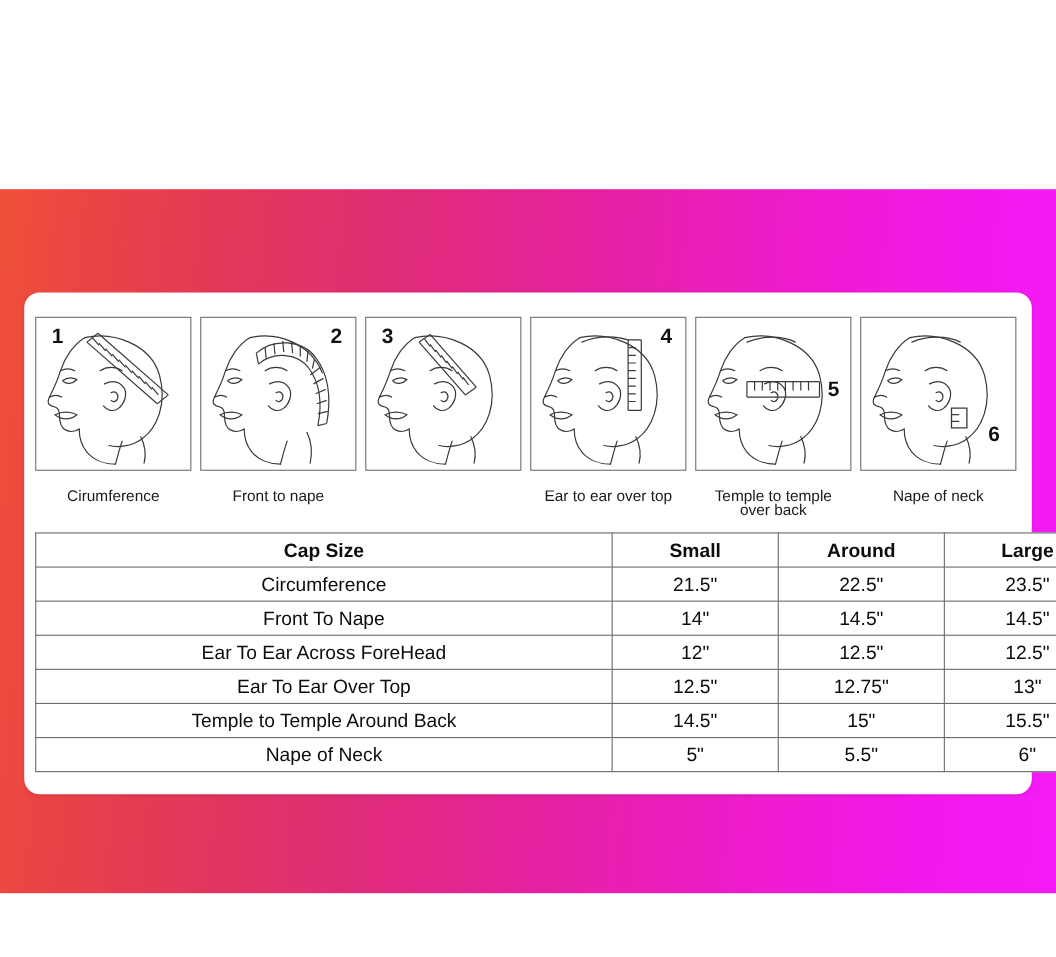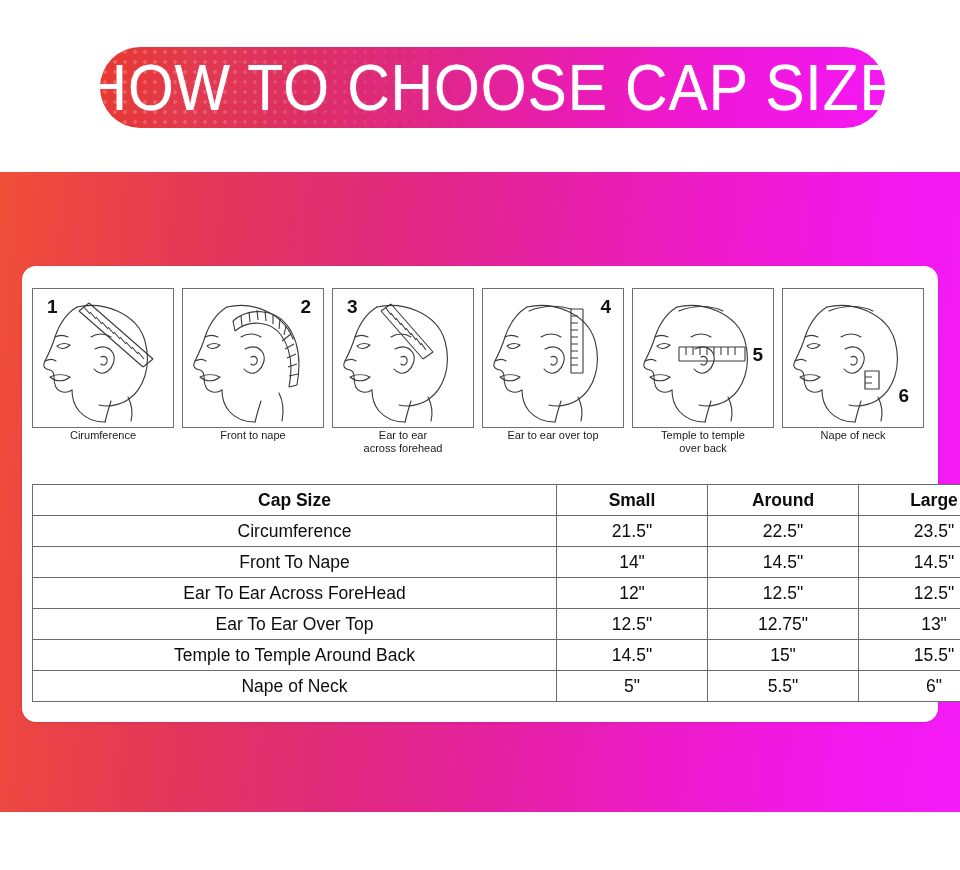--- a/index.html
+++ b/index.html
@@ -83,23 +83,23 @@
     font-size:19px; font-weight:bold; color:#111;
     font-family:"Liberation Sans", sans-serif;
     line-height:1;
   }
   .n-tl { left:14px; top:8px; }
   .n-tr { right:12px; top:8px; }
   .n-mr { right:10px; top:56px; }
   .n-br { right:14px; bottom:22px; }
   .panel-svg { position:absolute; left:0; top:0; width:142px; height:140px; }
   .panel-cap {
-    margin-top:1px;
+    margin-top:16px;
     text-align:center;
-    font-size:11px;
+    font-size:14px;
     line-height:13px;
     color:#1a1a1a;
     white-space:nowrap;
   }
   .panel-cap .l2 { display:block; }
 
   
   .sizing-table {
     position:absolute; left:10px; top:218px;
     width:896px;
@@ -119,26 +119,20 @@
   }
   .sizing-table .c-label { width:524px; }
   .sizing-table .c-val   { width:151px;text-align:center; }
   .sizing-table tr.head td { font-weight:bold; }
 </style>
 </head>
 <body>
 
 <div id="page">
 
-  <div class="header-band">
-    <div class="title-pill">
-      <div class="pill-dots"></div>
-      <div class="title-text">HOW TO CHOOSE CAP SIZE</div>
-    </div>
-  </div>
 
   <div class="gradient-band"></div>
 
   <div class="card">
 
     <div class="diagrams">
 
       <div class="panel">
         <div class="panel-box">
           <svg class="panel-svg" viewBox="0 0 142 140">
@@ -221,24 +215,20 @@
             </g>
             <g fill="none" stroke="#3a3a3a" stroke-width="1.1">
               <path d="M48,22 L90,70"></path>
               <path d="M58,15 L100,63"></path>
               <path d="M48,22 L58,15"></path>
               <path d="M90,70 L100,63"></path>
               <path d="M53,19 L58,26 M58,24 L63,31 M63,29 L68,36 M68,34 L73,41 M73,39 L78,46 M78,44 L83,51 M83,49 L88,56 M88,54 L93,61"></path>
             </g>
           </svg>
           <div class="panel-num n-tl">3</div>
-        </div>
-        <div class="panel-cap">
-          <span>Ear to ear</span>
-          <span class="l2">across forehead</span>
         </div>
       </div>
 
       <div class="panel">
         <div class="panel-box">
           <svg class="panel-svg" viewBox="0 0 142 140">
             <g fill="none" stroke="#3a3a3a" stroke-width="1.1" stroke-linejoin="round" stroke-linecap="round">
               <path d="M44,18 C70,12 104,24 112,52 C119,78 110,100 96,110 C86,117 74,118 66,116"></path>
               <path d="M44,18 C34,24 26,36 22,48 C19,58 15,66 12,72 C9,78 12,80 17,81 C20,82 21,84 21,88 C21,94 22,100 27,102 C31,104 36,103 39,101"></path>
               <path d="M39,101 C39,108 41,116 46,122 C52,129 62,133 72,133"></path>

